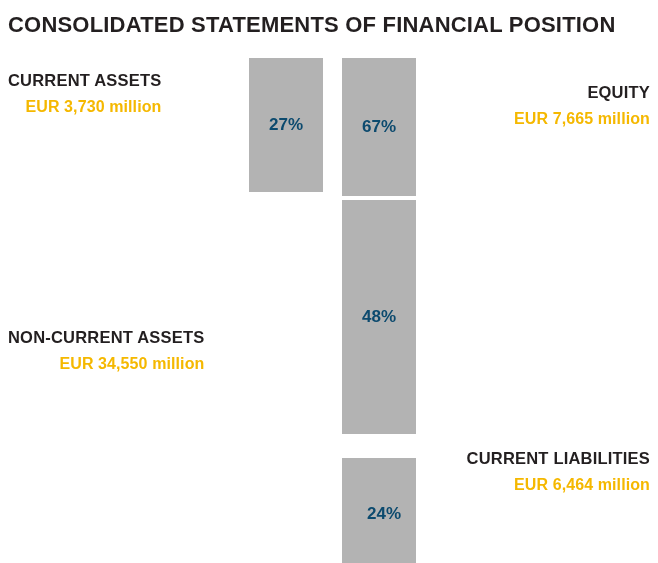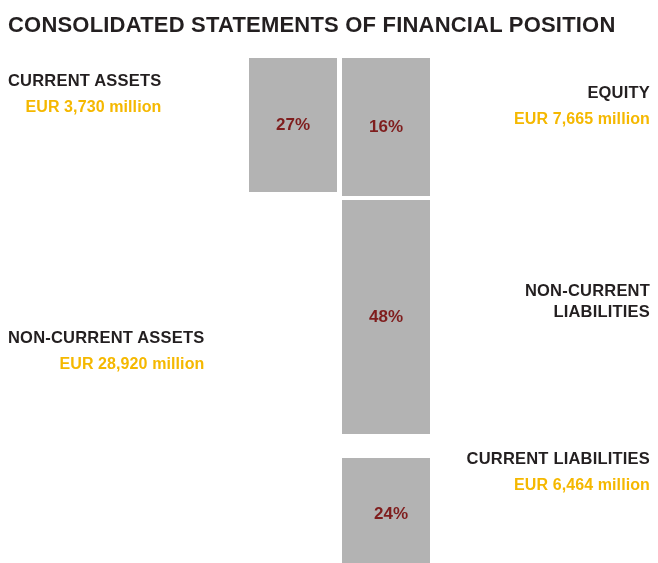--- a/index.html
+++ b/index.html
@@ -39,23 +39,23 @@
     width: 74px;
     top: 58px;
     height: 492px;
   }
   .col-assets { left: 249px; }
   .col-liab   { left: 342px; }
 
   .seg {
     position: absolute;
     left: 0;
-    width: 88px;
+    width: 74px;
     background: #b3b3b3;
-    color: #7f1d1d;
+    color: #0c4a6e;
     font-size: 17px;
     font-weight: bold;
     display: flex;
     align-items: center;
     justify-content: center;
     box-sizing: border-box;
   }
   .seg span { display: block; }
 
   
@@ -102,48 +102,46 @@
   <div class="chart-title">CONSOLIDATED STATEMENTS OF FINANCIAL POSITION</div>
 
   <div class="col col-assets">
     <div class="seg" style="top:0px; height:134px;">
       <span>27%</span>
     </div>
   </div>
 
   <div class="col col-liab">
     <div class="seg" style="top:0px; height:138px;">
-      <span>16%</span>
+      <span>67%</span>
     </div>
     <div class="seg" style="top:142px; height:234px;">
       <span>48%</span>
     </div>
     <div class="seg" style="top:400px; height:112px;padding-left:10px;">
       <span>24%</span>
     </div>
   </div>
 
   <div class="label-block label-left lbl-current-assets">
     <div class="label-title">CURRENT ASSETS</div>
     <div class="label-value">EUR 3,730 million</div>
   </div>
 
   <div class="label-block label-left lbl-noncurrent-assets">
     <div class="label-title">NON-CURRENT ASSETS</div>
-    <div class="label-value">EUR 28,920 million</div>
+    <div class="label-value">EUR 34,550 million</div>
   </div>
 
   <div class="label-block label-right lbl-equity">
     <div class="label-title">EQUITY</div>
     <div class="label-value">EUR 7,665 million</div>
   </div>
 
   <div class="label-block label-right lbl-noncurrent-liab">
-    <div class="label-title">NON-CURRENT
-LIABILITIES</div>
   </div>
 
   <div class="label-block label-right lbl-current-liab">
     <div class="label-title">CURRENT LIABILITIES</div>
     <div class="label-value">EUR 6,464 million</div>
   </div>
 
 </div>
 
 </body></html>

